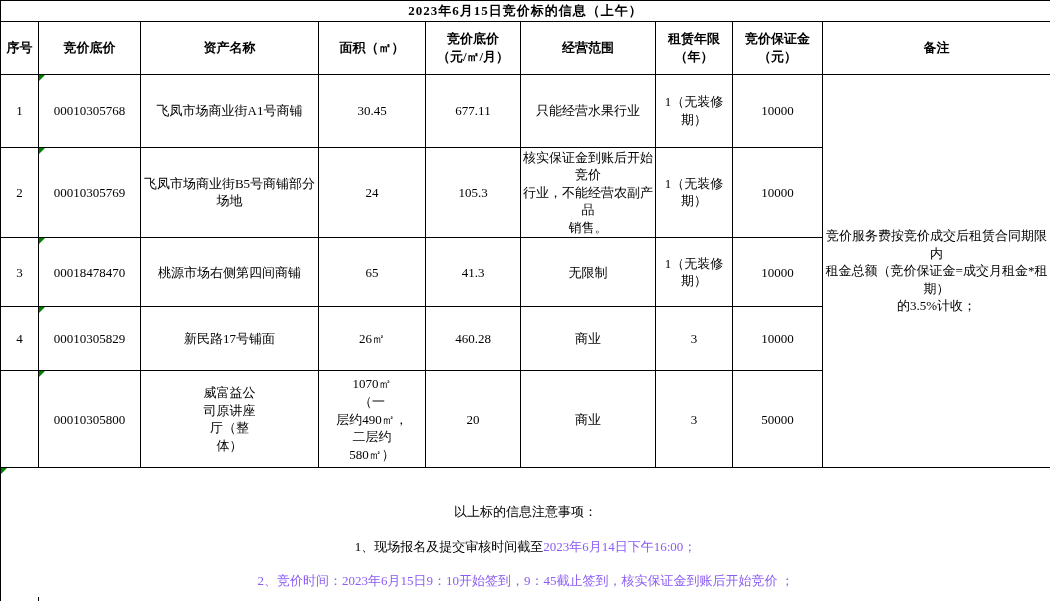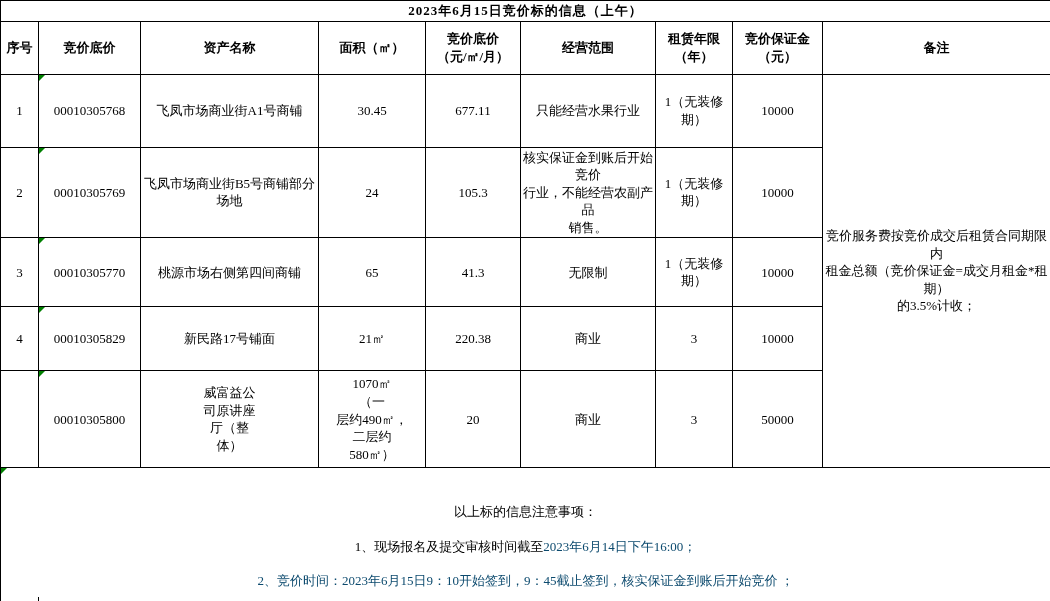--- a/index.html
+++ b/index.html
@@ -51,21 +51,21 @@
     text-align: left;
     vertical-align: top;
     height: 137px;
     padding: 3px 4px 0 4px;
   }
   .notes-cell .note-line {
     font-size: 13px;
     line-height: 16.6px;
     white-space: nowrap;
   }
-  .red { color: #0c4a6e; }
+  .red { color: #8b5cf6; }
   .bottom-tick {
     position: absolute;
     left: 38px;
     bottom: 0;
     width: 1px;
     height: 4px;
     background: #000;
   }
 </style>
 </head>
@@ -130,36 +130,36 @@
       <td>核实保证金到账后开始竞价
 行业，不能经营农副产品
 销售。</td>
       <td>1（无装修
 期）</td>
       <td>10000</td>
     </tr>
 
     <tr style="height:69px">
       <td>3</td>
-      <td class="code-cell"><span class="tri"></span><span>00010305770</span></td>
+      <td class="code-cell"><span class="tri"></span><span>00018478470</span></td>
       <td>桃源市场右侧第四间商铺</td>
       <td>65</td>
       <td>41.3</td>
       <td>无限制</td>
       <td>1（无装修
 期）</td>
       <td>10000</td>
     </tr>
 
     <tr style="height:64px">
       <td>4</td>
       <td class="code-cell"><span class="tri"></span><span>00010305829</span></td>
       <td>新民路17号铺面</td>
-      <td>21㎡</td>
-      <td>220.38</td>
+      <td>26㎡</td>
+      <td>460.28</td>
       <td>商业</td>
       <td>3</td>
       <td>10000</td>
     </tr>
 
     <tr style="height:97px">
       <td></td>
       <td class="code-cell"><span class="tri"></span><span>00010305800</span></td>
       <td>威富益公
 司原讲座

